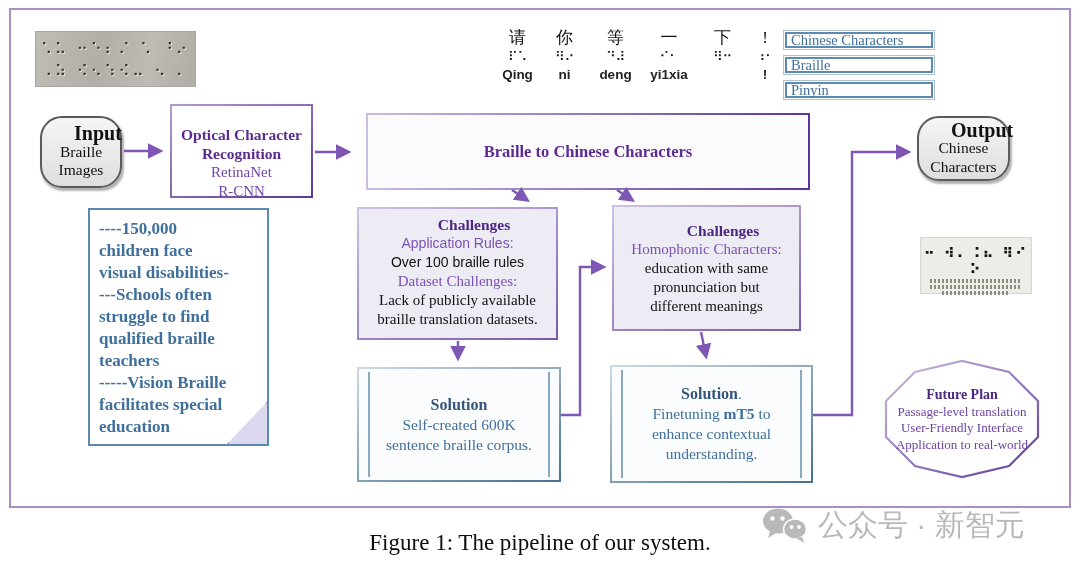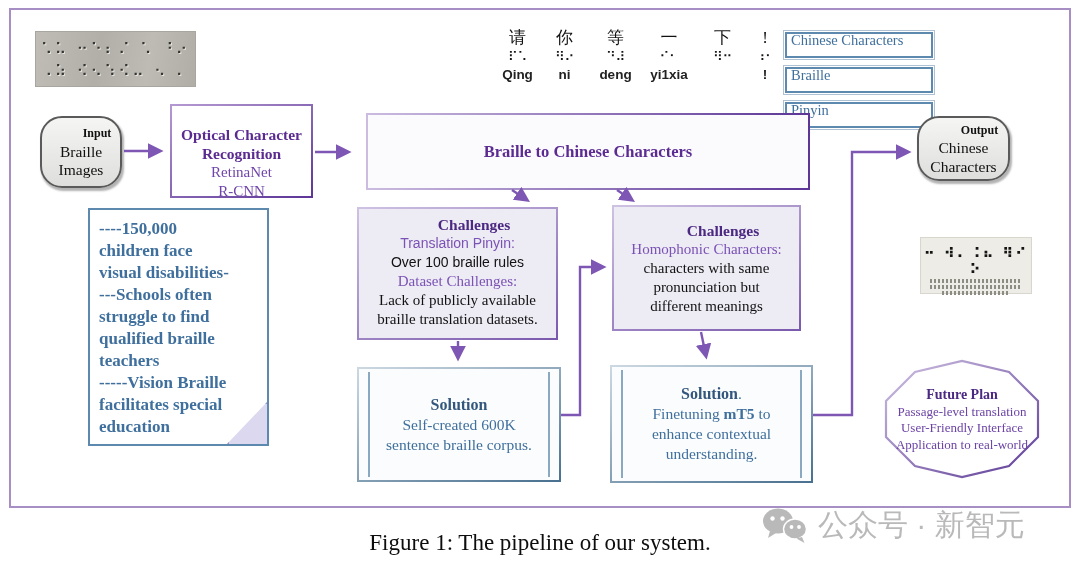--- a/index.html
+++ b/index.html
@@ -19,30 +19,30 @@
 
   
   .sample { left:494px; top:27px; width:292px; display:flex; }
   .sample .col { text-align:center; }
   .sample .char { font-size:17px; color:#111; height:22px; line-height:22px; }
   .sample .brl  { font-family:"DejaVu Sans",sans-serif; font-size:13px; color:#151515; height:18px; line-height:16px; }
   .sample .pin  { font-family:"Liberation Sans",sans-serif; font-weight:bold; font-size:13.5px; color:#222; height:16px; }
 
   
   .legend { left:783px; top:30px; width:152px; display:flex; flex-direction:column; gap:5px; }
-  .legend-box { height:30px; background:#fff; border:1px solid #aec2d4;
+  .legend-box { height:20px; background:#fff; border:1px solid #aec2d4;
     box-shadow:inset 0 0 0 1px #ffffff, inset 0 0 0 3px #5d89ae;
     font-size:14.5px; color:#3f6f9d; line-height:18px; padding-left:7px; }
 
   
   .terminal { border:2px solid #5a5a5a; border-radius:22px;
     background:linear-gradient(#f5f5f3,#dededc); box-shadow:1.5px 2.5px 2px rgba(0,0,0,.3);
     display:flex; flex-direction:column; justify-content:center; text-align:center;
     font-size:15.5px; color:#111; line-height:18.5px; }
-  .terminal b { font-size:12px;padding-left:32px; }
+  .terminal b { font-size:20px;padding-left:32px; }
   .input-node  { left:40px;  top:116px; width:82px;  height:72px; }
   .output-node { left:917px; top:116px; width:93px;  height:65px; }
 
   
   .ocr { left:170px; top:104px; width:143px; height:94px; background:#fff;
     border:2.5px solid transparent;
     background:linear-gradient(#fff,#fff) padding-box, linear-gradient(150deg,#b49ad2,#5c3597) border-box;
     text-align:center; padding-top:20px; line-height:18.5px; }
   .ocr .title { font-weight:bold; color:#5b2b92; font-size:15.5px; }
   .ocr .sub   { color:#6f45ab; font-size:15px; }
@@ -167,30 +167,30 @@
   <div class="sub">RetinaNet</div>
   <div class="sub">R-CNN</div>
 </div>
 
 <div class="abs bridge">
   <span>Braille to Chinese Characters</span>
 </div>
 
 <div class="abs challenge ch-left">
   <div class="title">Challenges</div>
-  <div class="sub-sans">Translation Pinyin:</div>
+  <div class="sub-sans">Application Rules:</div>
   <div class="body-sans">Over 100 braille rules</div>
   <div class="sub">Dataset Challenges:</div>
   <div class="body" style="padding:0 8px">Lack of publicly available braille translation datasets.</div>
 </div>
 
 <div class="abs challenge ch-right">
   <div class="title">Challenges</div>
   <div class="sub">Homophonic Characters:</div>
-  <div class="body" style="padding:0 14px">characters with same pronunciation but different meanings</div>
+  <div class="body" style="padding:0 14px">education with same pronunciation but different meanings</div>
 </div>
 
 <div class="abs solution so-left">
   <div class="bars"></div>
   <div class="txt">
     <b class="t">Solution</b><br>
     <span>Self-created 600K sentence braille corpus.</span>
   </div>
 </div>
 

